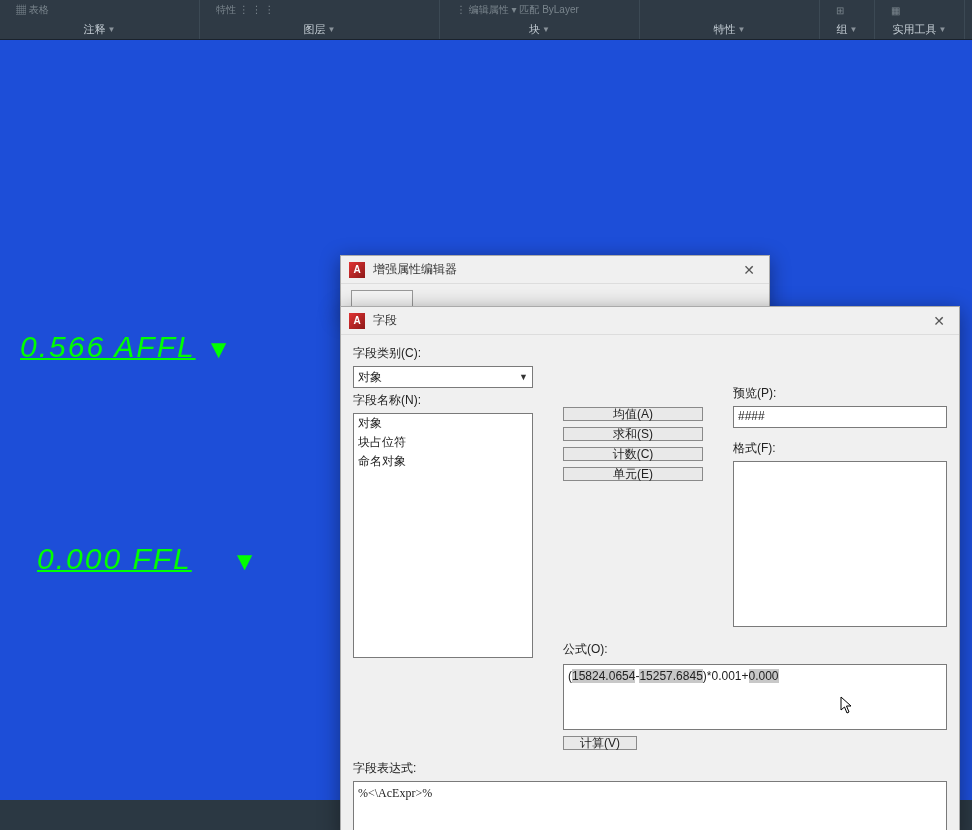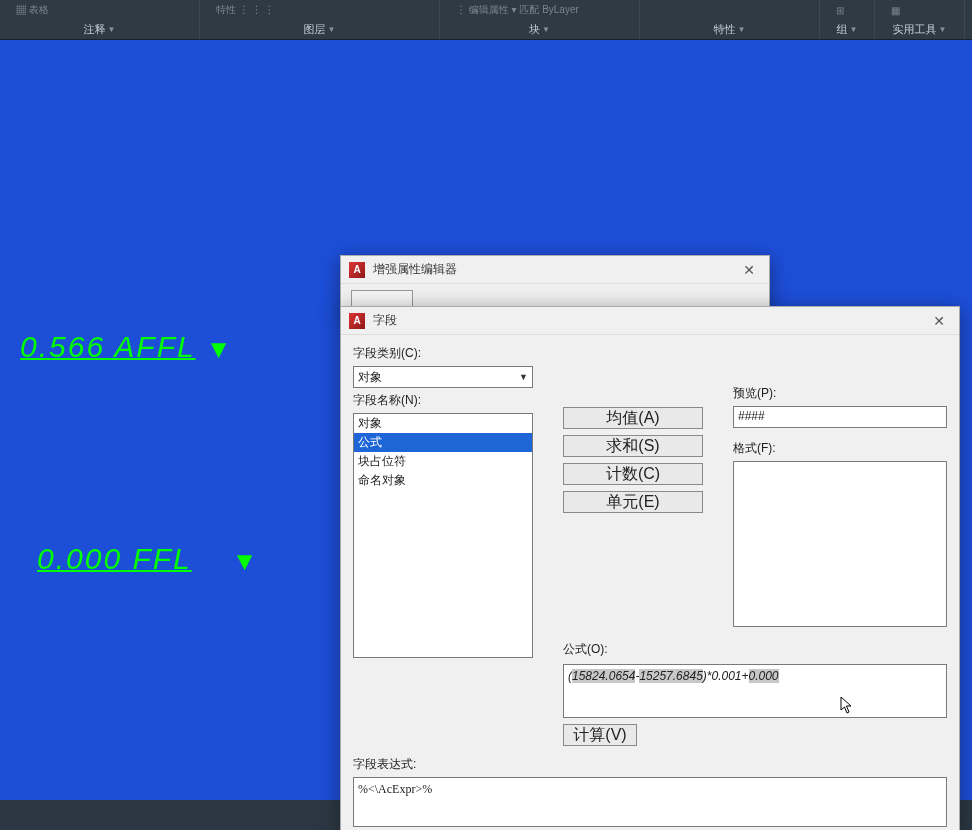--- a/index.html
+++ b/index.html
@@ -37,25 +37,25 @@
     .col-mid { flex: 0 0 140px; display: flex; flex-direction: column; gap: 6px; padding-top: 20px;}
     .col-right { flex: 1; display: flex; flex-direction: column; gap: 4px; margin-top: 40px; }
 
     .lbl { font-size: 12px; }
     .dropdown { border: 1px solid #7a7a7a; background:#fff; height: 22px; display:flex; align-items:center; padding:0 4px; justify-content:space-between; font-size:12px; cursor:pointer;}
     .dropdown .dd-tri{font-size:9px;color:#333;}
     .listbox { border: 1px solid #7a7a7a; background: #fff; height: 245px; overflow:auto; font-size: 12px;}
     .listbox .li-item { padding: 1px 4px; cursor:pointer;}
     .listbox .li-item.sel { background: #1e66d8; color: #fff; }
 
-    .btn { border: 1px solid #8a8a8a; background: #e9e9e9; font-size:16px; height:22px; min-width:74px; display:flex;align-items:center;justify-content:center; cursor:pointer;}
+    .btn { border: 1px solid #8a8a8a; background: #e9e9e9; font-size:12px; height:14px; min-width:74px; display:flex;align-items:center;justify-content:center; cursor:pointer;}
 
     .preview-box { border:1px solid #7a7a7a; background:#fff; height:22px; padding:2px 4px; font-size:12px; }
     .format-box { border:1px solid #7a7a7a; background:#fff; height:166px; }
-    .formula-box { border:1px solid #7a7a7a; background:#fff; height:54px; padding:4px; font-size:12px; font-family:Consolas, monospace;font-style:italic; }
+    .formula-box { border:1px solid #7a7a7a; background:#fff; height:66px; padding:4px; font-size:12px; font-family:Consolas, monospace; }
     .expr-box { border:1px solid #7a7a7a; background:#fff; height:50px; padding:4px; font-size:12px; font-family:Liberation Serif, serif; }
 
     .lower-area { display:flex; flex-direction:column; gap:4px; margin-top:4px; }
 
     .cursor-arrow { position:absolute; left:840px; top:696px; width:14px; height:18px; pointer-events:none; font-size: 16px; color: #000;}
     .formula-hl { background:#c8c8c8; }
   </style>
 </head>
 <body>
 
@@ -139,21 +139,20 @@
 
       <div class="col-left">
         <div class="lbl">字段类别(C):</div>
         <div class="dropdown">
           <span>对象</span>
           <span class="dd-tri">▼</span>
         </div>
         <div class="lbl">字段名称(N):</div>
         <div class="listbox">
           <div class="li-item">对象</div>
-          <div class="li-item sel">公式</div>
           <div class="li-item">块占位符</div>
           <div class="li-item">命名对象</div>
         </div>
       </div>
 
       <div class="col-mid">
         <div style="height:36px"></div>
         <div class="btn">均值(A)</div>
         <div class="btn">求和(S)</div>
         <div class="btn">计数(C)</div>

